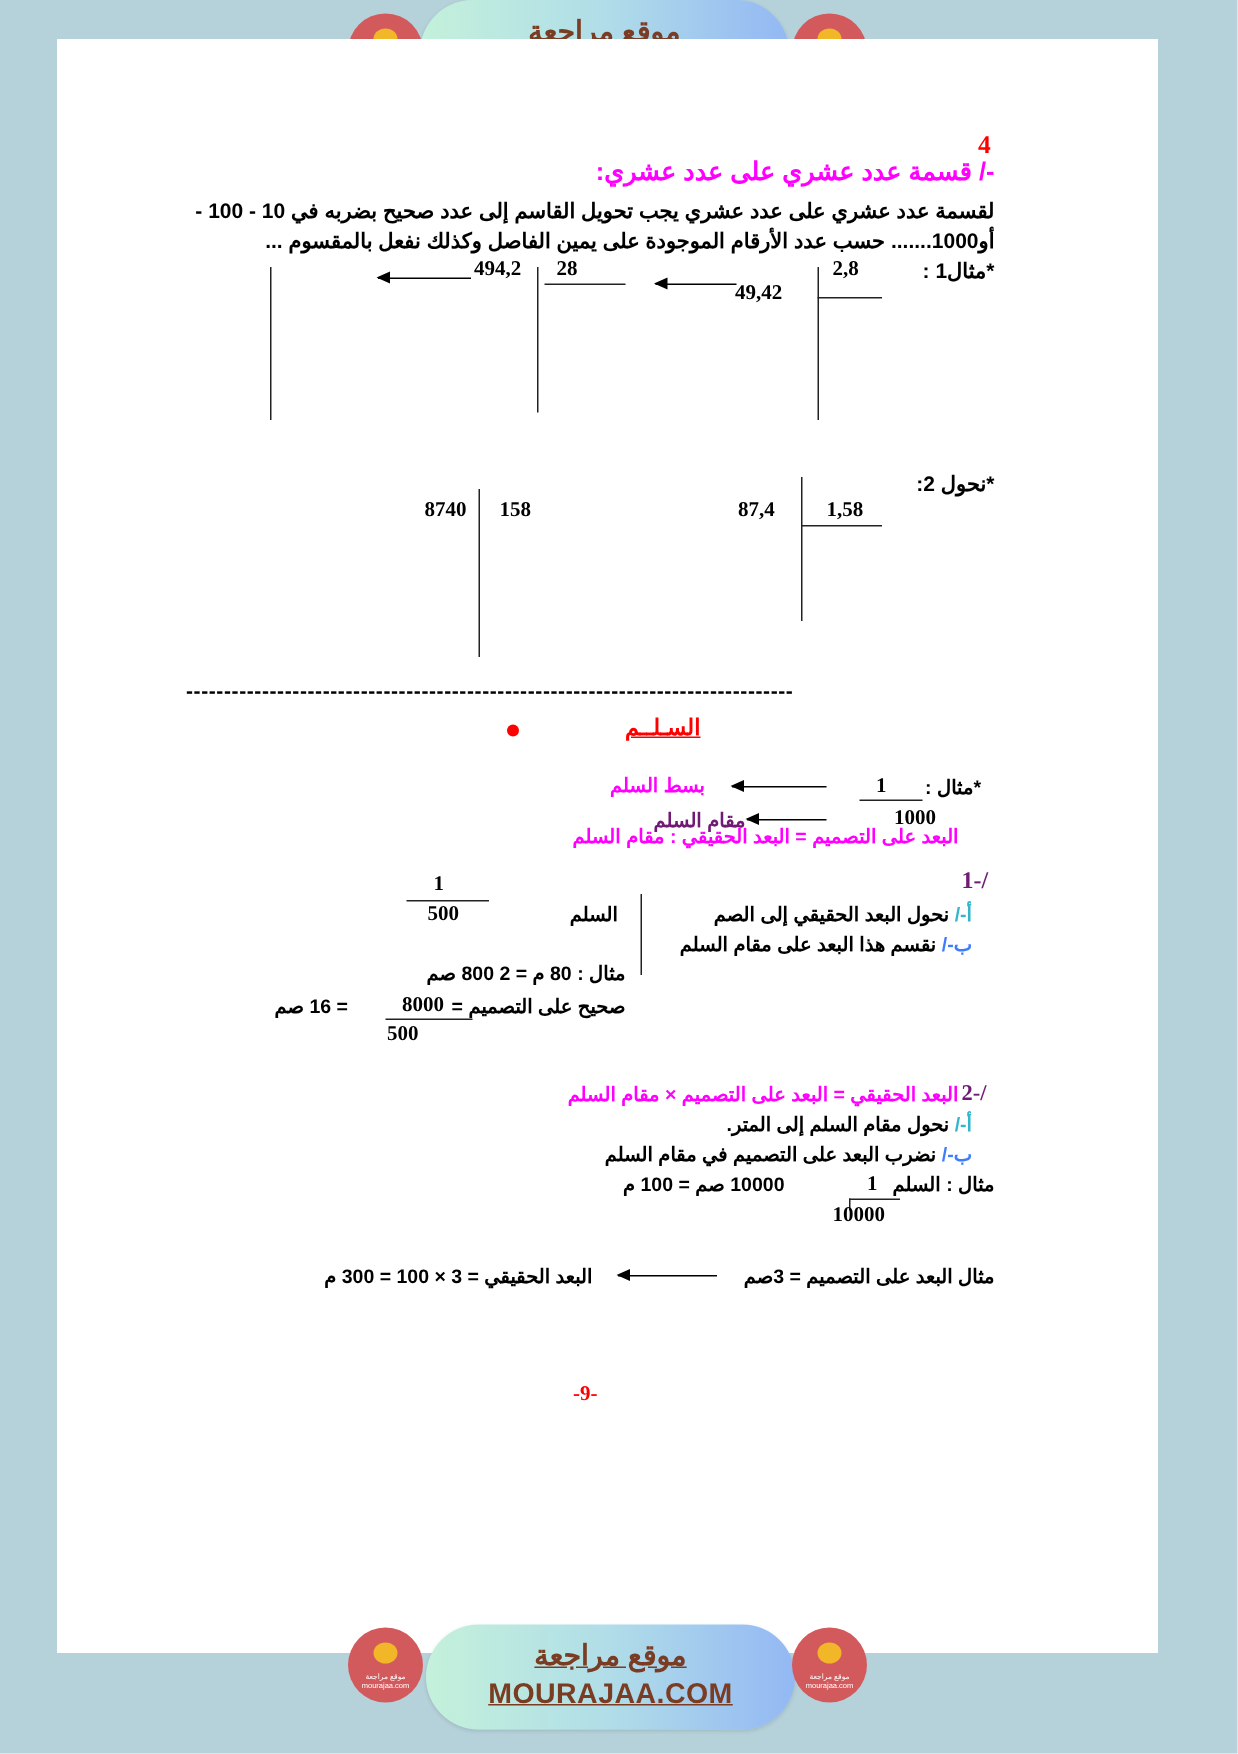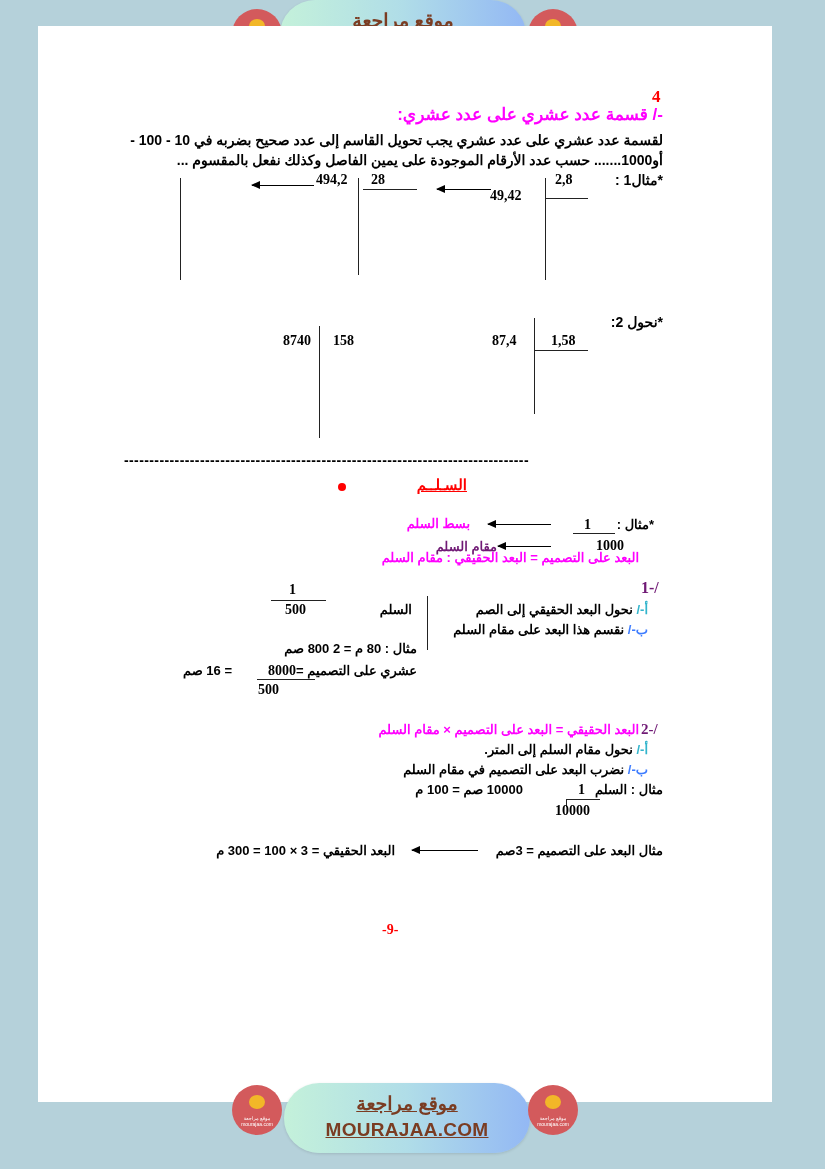--- a/index.html
+++ b/index.html
@@ -124,21 +124,21 @@
 <div class="abs serif blue" style="left:641px; top:579px; font-size:16px;">1-/</div>
 <div class="abs rtl bold magenta t13" style="right:186px; top:550px;">البعد على التصميم = البعد الحقيقي : مقام السلم</div>
 <div class="abs rtl t13" style="right:177px; top:602px;"><span class="cyan bold">أ-/</span> <span class="bold">نحول البعد الحقيقي إلى الصم</span></div>
 <div class="abs rtl t13" style="right:177px; top:622px;"><span class="blue bold" style="color:#3d7cff">ب-/</span> <span class="bold">نقسم هذا البعد على مقام السلم</span></div>
 <div class="vline" style="left:427px; top:596px; height:54px;"></div>
 <div class="abs serif t14" style="left:289px; top:582px;">1</div>
 <div class="hline" style="left:271px; top:600px; width:55px;"></div>
 <div class="abs serif t14" style="left:285px; top:602px;">500</div>
 <div class="abs rtl bold t13" style="right:413px; top:602px;">السلم</div>
 <div class="abs rtl bold t13" style="right:408px; top:641px;">مثال : 80 م = 2 800 صم</div>
-<div class="abs rtl bold t13" style="right:408px; top:663px;">عشري على التصميم =</div>
+<div class="abs rtl bold t13" style="right:408px; top:663px;">صحيح على التصميم =</div>
 <div class="abs serif t14" style="left:268px; top:663px;">8000</div>
 <div class="hline" style="left:257px; top:679px; width:58px;"></div>
 <div class="abs serif t14" style="left:258px; top:682px;">500</div>
 <div class="abs rtl bold t13" style="right:593px; top:663px;">= 16 صم</div>
 
 <div class="abs serif blue" style="left:641px; top:721px; font-size:15px;">2-/</div>
 <div class="abs rtl bold magenta t13" style="right:186px; top:722px;">البعد الحقيقي = البعد على التصميم × مقام السلم</div>
 <div class="abs rtl t13" style="right:177px; top:742px;"><span class="cyan bold">أ-/</span> <span class="bold">نحول مقام السلم إلى المتر.</span></div>
 <div class="abs rtl t13" style="right:177px; top:762px;"><span class="blue bold" style="color:#3d7cff">ب-/</span> <span class="bold">نضرب البعد على التصميم في مقام السلم</span></div>
 <div class="abs rtl bold t13" style="right:162px; top:782px;">مثال : السلم</div>

